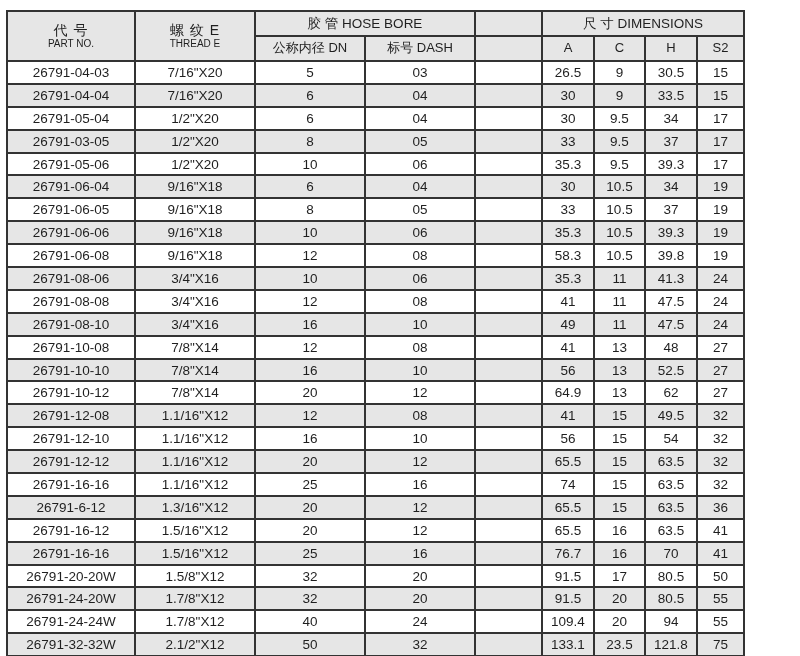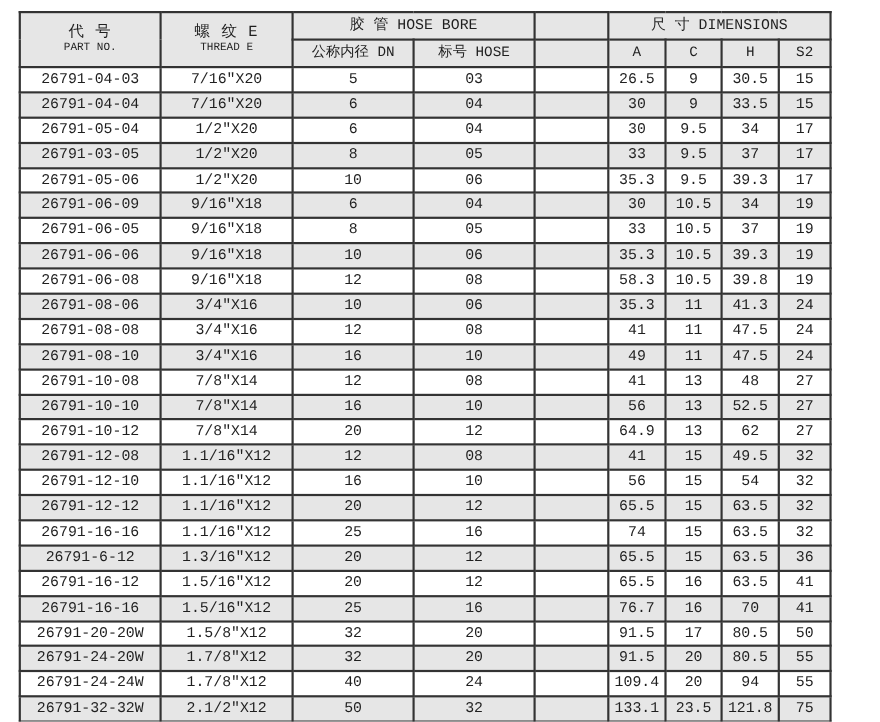--- a/index.html
+++ b/index.html
@@ -7,25 +7,24 @@
     width: 800px; height: 656px;
     background: #ffffff;
     font-family: "Liberation Sans", sans-serif;
     color: #1f1f1f;
     -webkit-font-smoothing: antialiased;
   }
   .page { position: relative; width: 800px; height: 656px; background: #ffffff; }
 
   table.spec {
     position: absolute;
-    left: 17px; top: 10px;
+    left: 6px; top: 10px;
     border-collapse: collapse;
     table-layout: fixed;
     width: 737px;
-    font-family: Liberation Mono, monospace;
   }
   table.spec th, table.spec td {
     border: 2px solid #333333;
     padding: 0;
     text-align: center;
     vertical-align: middle;
     font-weight: normal;
     overflow: hidden;
     white-space: nowrap;
   }
@@ -70,21 +69,21 @@
         <th rowspan="2">
           <div class="zh">螺  纹 E</div>
           <div class="en">THREAD  E</div>
         </th>
         <th colspan="2" class="group">胶  管  HOSE BORE</th>
         <th></th>
         <th colspan="4" class="group">尺 寸   DIMENSIONS</th>
       </tr>
       <tr>
         <th>公称内径 DN</th>
-        <th>标号 HOSE</th>
+        <th>标号 DASH</th>
         <th></th>
         <th>A</th>
         <th>C</th>
         <th>H</th>
         <th>S2</th>
       </tr>
     </thead>
     <tbody>
         <tr>
           <td>26791-04-03</td>
@@ -135,21 +134,21 @@
           <td>1/2"X20</td>
           <td>10</td>
           <td>06</td>
           <td></td>
           <td>35.3</td>
           <td>9.5</td>
           <td>39.3</td>
           <td>17</td>
         </tr>
         <tr>
-          <td>26791-06-09</td>
+          <td>26791-06-04</td>
           <td>9/16"X18</td>
           <td>6</td>
           <td>04</td>
           <td></td>
           <td>30</td>
           <td>10.5</td>
           <td>34</td>
           <td>19</td>
         </tr>
         <tr>

